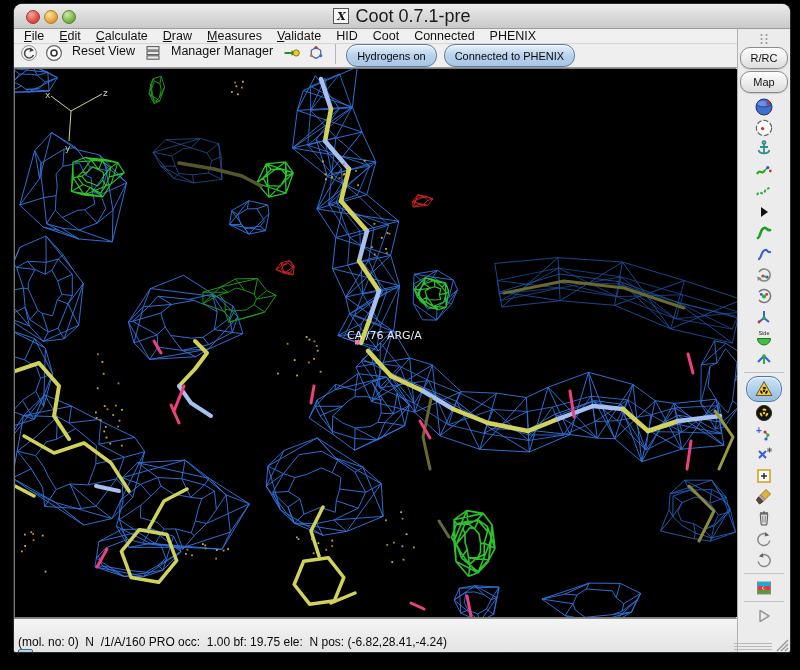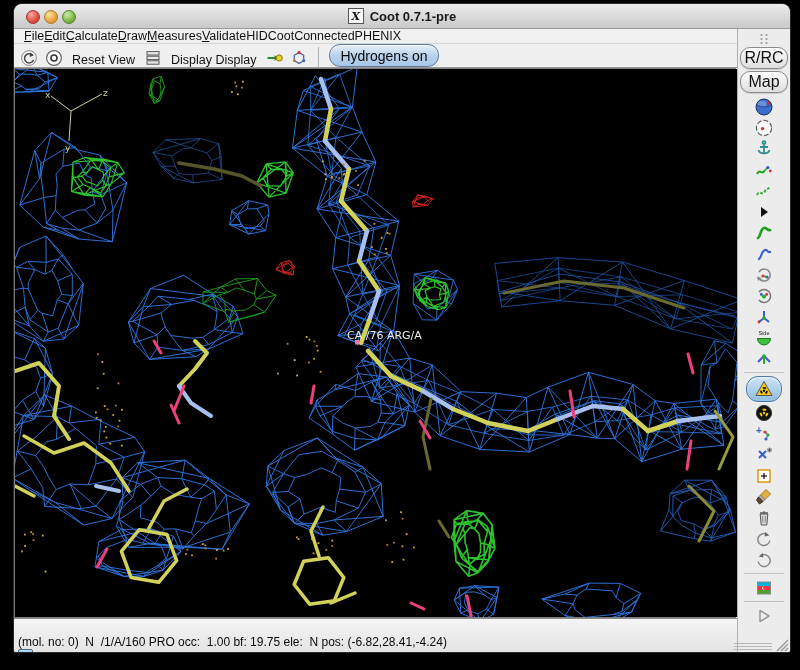--- a/index.html
+++ b/index.html
@@ -10,44 +10,44 @@
   
   #titlebar{position:relative;height:24px;background:linear-gradient(#ececec,#c9c9c9);
     border-bottom:1px solid #9b9b9b;border-radius:8px 8px 0 0;}
   .tl{position:absolute;top:6px;width:12px;height:12px;border-radius:50%;}
   .tl.red{left:12px;background:radial-gradient(circle at 35% 30%,#f5a9a0,#dd5044 60%,#b03a30);border:1px solid #a5352c;}
   .tl.yellow{left:30px;background:radial-gradient(circle at 35% 30%,#fbe3a0,#e8a33d 60%,#c07f22);border:1px solid #ad7f1f;}
   .tl.green{left:48px;background:radial-gradient(circle at 35% 30%,#cdeaa8,#7ab648 60%,#568c2c);border:1px solid #538427;}
   #title-group{position:absolute;left:0;right:0;top:0;height:24px;display:flex;align-items:center;justify-content:center;gap:6px;}
   #x11-icon{width:14px;height:14px;background:#f8f8f8;border:1px solid #555;display:flex;align-items:center;justify-content:center;
     font-family:"DejaVu Serif",serif;font-weight:bold;font-style:italic;font-size:11px;color:#111;line-height:1;}
-  #window-title{font-size:13px;font-weight:bold;color:#1a1a1a;}
+  #window-title{font-size:18px;font-weight:normal;color:#1a1a1a;}
   
   #body-row{display:flex;height:624px;}
   #left-col{width:724px;display:flex;flex-direction:column;}
   
-  #menubar{height:20px;background:#f0f0f0;display:flex;align-items:center;padding:0 0 0 10px;
+  #menubar{height:20px;background:#f0f0f0;display:flex;align-items:center;gap:15px;padding:0 0 0 10px;
     font-size:12.5px;color:#111;border-bottom:1px solid #d6d6d6;}
   .menu-item{cursor:default;white-space:nowrap;}
   .menu-item u{text-decoration:underline;}
   
-  #toolbar{height:31px;background:#efefef;border-bottom:1px solid #9b9b9b;display:flex;align-items:flex-end;
+  #toolbar{height:31px;background:#efefef;border-bottom:1px solid #9b9b9b;display:flex;align-items:flex-start;
     gap:7px;padding:0 6px;font-size:12.5px;color:#111;}
   .tb-icon{width:18px;height:18px;display:flex;align-items:center;justify-content:center;}
   .tb-label{margin:0 2px;}
   .tb-sep{width:1px;height:20px;background:#b5b5b5;margin:0 3px;}
   .toggle-pill{height:21px;padding:0 10px;border-radius:11px;border:1.5px solid #5e7a9b;
-    background:linear-gradient(#e7f1fa,#b9d2ec 50%,#a7c6e6);font-size:14px;color:#0a0a0a;
+    background:linear-gradient(#e7f1fa,#b9d2ec 50%,#a7c6e6);font-size:11px;color:#0a0a0a;
     display:flex;align-items:center;box-shadow:inset 0 1px 0 #f4faff;}
   
   #right-panel{width:52px;background:#ececec;border-left:1px solid #b0b0b0;position:relative;
     display:flex;flex-direction:column;align-items:center;}
   #grip-dots{margin-top:4px;height:12px;}
   .pill-btn{width:46px;height:20px;margin-top:2px;border-radius:10px;border:1px solid #8a8a8a;
-    background:linear-gradient(#fdfdfd,#dedede);font-size:16px;color:#111;display:flex;
+    background:linear-gradient(#fdfdfd,#dedede);font-size:11px;color:#111;display:flex;
     align-items:center;justify-content:center;box-shadow:0 1px 1px rgba(0,0,0,.15);}
   #icon-stack{display:flex;flex-direction:column;align-items:center;margin-top:3px;width:100%;}
   .side-icon{width:22px;height:21px;display:flex;align-items:center;justify-content:center;}
   .side-icon svg{display:block;}
   .side-icon.selected{width:34px;height:24px;border-radius:12px;border:1px solid #4a78a8;
     background:linear-gradient(#cfe4f6,#92bce0);box-shadow:inset 0 1px 2px rgba(255,255,255,.8);}
   .side-sep{width:40px;height:1px;background:#c2c2c2;margin:3px 0;}
   #resize-grip{position:absolute;right:1px;bottom:1px;}
   #hlines-grip{position:absolute;right:18px;bottom:2px;}
   
@@ -106,38 +106,39 @@
               </svg>
       </span>
       <span class="tb-label">Reset View</span>
       <span class="tb-icon">
         <svg width="18" height="18">
                 <rect x="3" y="2.6" width="12" height="3.4" fill="#e9e9e9" stroke="#555"></rect>
                 <rect x="3" y="7.2" width="12" height="3.4" fill="#e9e9e9" stroke="#555"></rect>
                 <rect x="3" y="11.8" width="12" height="3.4" fill="#e9e9e9" stroke="#555"></rect>
               </svg>
       </span>
-      <span class="tb-label">Display Display</span>
+      <span class="tb-label">Manager Manager</span>
       <span class="tb-icon">
         <svg width="18" height="18">
                 <line x1="2.5" y1="9" x2="10" y2="9" stroke="#2a8a2a" stroke-width="2.2"></line>
                 <path d="M9.5 6.3 L13.8 9 L9.5 11.7 Z" fill="#2a8a2a"></path>
                 <circle cx="14.2" cy="9" r="3.1" fill="#e7cf25" stroke="#8f7310"></circle>
               </svg>
       </span>
       <span class="tb-icon">
         <svg width="18" height="18">
                 <polygon points="9,3.6 13.7,6.3 13.7,11.7 9,14.4 4.3,11.7 4.3,6.3" fill="none" stroke="#4a6ab0" stroke-width="1.3"></polygon>
                 <circle cx="9" cy="3.6" r="1.6" fill="#cf3030"></circle>
                 <circle cx="13.7" cy="11.7" r="1.6" fill="#4a6ab0"></circle>
                 <circle cx="4.3" cy="11.7" r="1.4" fill="#cf7030"></circle>
               </svg>
       </span>
       <span class="tb-sep"></span>
       <span class="toggle-pill">Hydrogens on</span>
+      <span class="toggle-pill">Connected to PHENIX</span>
     </div>
 
     <div id="canvas-wrap">
       <svg id="scene" width="722" height="548" viewBox="0 0 722 548" style="background: rgb(0, 0, 0);">
               <path d="M42.4 8.7L34.0 22.0L13.9 23.0L-6.5 23.3L-4.0 13.9L-2.7 -0.5L17.3 -3.4L32.8 3.3ZM30.1 13.1L24.1 19.6L11.0 20.3L6.5 16.9L-1.5 13.0L4.5 5.1L16.2 5.3L22.3 6.3ZM42.4 8.7L30.1 13.1M34.0 22.0L11.0 20.3M13.9 23.0L11.0 20.3M-6.5 23.3L6.5 16.9M-4.0 13.9L-1.5 13.0M-2.7 -0.5L4.5 5.1M17.3 -3.4L22.3 6.3M32.8 3.3L22.3 6.3M42.4 8.7L13.9 23.0M34.0 22.0L-6.5 23.3M-4.0 13.9L17.3 -3.4M-2.7 -0.5L32.8 3.3M17.3 -3.4L42.4 8.7M32.8 3.3L34.0 22.0" fill="none" stroke="#2e74dc" stroke-width="1" opacity="0.95" stroke-linejoin="bevel"></path>
               <path d="M111.7 113.7L98.0 141.2L97.3 172.8L63.9 170.0L43.8 161.4L28.2 158.1L4.8 136.0L24.6 109.6L19.7 81.6L36.5 63.5L61.9 80.7L84.7 86.0L90.5 97.0ZM85.6 125.7L90.8 139.3L82.2 154.1L64.0 161.1L46.5 159.0L31.6 154.6L28.7 128.6L26.1 107.9L26.0 94.1L49.1 80.2L60.7 78.4L75.1 97.9L92.5 101.8ZM77.4 122.6L79.8 134.8L69.6 140.8L62.8 141.3L47.2 148.5L40.3 141.2L41.1 126.7L42.2 117.1L41.0 104.9L47.8 97.3L64.3 94.0L70.7 106.4L76.1 108.7ZM111.7 113.7L85.6 125.7M98.0 141.2L82.2 154.1M97.3 172.8L64.0 161.1M63.9 170.0L46.5 159.0M43.8 161.4L31.6 154.6M4.8 136.0L28.7 128.6M24.6 109.6L26.0 94.1M19.7 81.6L26.0 94.1M36.5 63.5L60.7 78.4M84.7 86.0L92.5 101.8M90.5 97.0L92.5 101.8M85.6 125.7L77.4 122.6M82.2 154.1L69.6 140.8M64.0 161.1L47.2 148.5M31.6 154.6L40.3 141.2M28.7 128.6L41.1 126.7M49.1 80.2L47.8 97.3M75.1 97.9L70.7 106.4M92.5 101.8L77.4 122.6M111.7 113.7L97.3 172.8M63.9 170.0L28.2 158.1M4.8 136.0L19.7 81.6M24.6 109.6L36.5 63.5M84.7 86.0L111.7 113.7M90.5 97.0L98.0 141.2" fill="none" stroke="#2e74dc" stroke-width="1" opacity="0.95" stroke-linejoin="bevel"></path>
               <path d="M68.3 214.6L63.7 256.3L49.1 269.9L28.4 272.3L14.4 256.9L-9.5 248.1L-14.4 223.3L-1.7 194.6L4.8 178.3L30.9 167.0L48.2 185.7L57.3 199.8ZM57.3 226.5L53.0 234.8L43.1 259.3L33.2 263.0L14.9 250.7L10.2 238.2L8.4 219.1L1.5 198.3L12.6 192.3L31.2 193.3L43.2 190.0L57.3 205.3ZM46.8 225.4L42.3 230.7L37.6 246.8L27.2 244.3L22.8 241.4L18.9 232.4L13.2 219.9L13.3 213.6L19.8 200.5L30.1 205.2L36.9 201.3L42.6 211.9ZM68.3 214.6L53.0 234.8M63.7 256.3L53.0 234.8M49.1 269.9L43.1 259.3M28.4 272.3L33.2 263.0M14.4 256.9L10.2 238.2M-9.5 248.1L10.2 238.2M-14.4 223.3L8.4 219.1M-1.7 194.6L1.5 198.3M30.9 167.0L31.2 193.3M48.2 185.7L43.2 190.0M57.3 226.5L46.8 225.4M53.0 234.8L42.3 230.7M33.2 263.0L27.2 244.3M14.9 250.7L22.8 241.4M8.4 219.1L13.2 219.9M1.5 198.3L19.8 200.5M12.6 192.3L19.8 200.5M31.2 193.3L30.1 205.2M43.2 190.0L36.9 201.3M57.3 205.3L42.6 211.9M68.3 214.6L49.1 269.9M63.7 256.3L28.4 272.3M28.4 272.3L-9.5 248.1M14.4 256.9L-14.4 223.3M-9.5 248.1L-1.7 194.6M-14.4 223.3L4.8 178.3M30.9 167.0L57.3 199.8" fill="none" stroke="#2e74dc" stroke-width="1" opacity="0.95" stroke-linejoin="bevel"></path>
               <path d="M37.6 304.8L28.6 337.4L18.9 350.5L-9.9 359.3L-16.8 336.9L-26.5 318.1L-29.4 287.0L-4.5 261.3L19.5 269.6L30.4 279.1ZM25.5 309.2L20.8 322.4L7.5 331.3L-0.2 339.8L-8.2 326.1L-11.8 308.9L-9.6 295.5L-6.8 286.1L9.6 290.9L21.7 298.2ZM37.6 304.8L25.5 309.2M28.6 337.4L20.8 322.4M18.9 350.5L7.5 331.3M-9.9 359.3L-8.2 326.1M-16.8 336.9L-8.2 326.1M-26.5 318.1L-9.6 295.5M-29.4 287.0L-9.6 295.5M-4.5 261.3L-6.8 286.1M19.5 269.6L9.6 290.9M37.6 304.8L18.9 350.5M18.9 350.5L-16.8 336.9M-26.5 318.1L-4.5 261.3M-4.5 261.3L30.4 279.1M19.5 269.6L37.6 304.8M30.4 279.1L28.6 337.4" fill="none" stroke="#2e74dc" stroke-width="1" opacity="0.95" stroke-linejoin="bevel"></path>
               <path d="M206.3 87.7L207.0 110.4L178.6 113.9L159.0 109.5L145.9 97.2L138.0 83.3L150.7 70.7L185.3 69.6L203.6 74.7ZM196.8 91.5L193.3 104.0L177.5 105.8L163.8 104.5L160.4 97.1L156.6 86.9L168.1 79.8L176.0 78.8L191.8 83.9ZM206.3 87.7L196.8 91.5M207.0 110.4L193.3 104.0M178.6 113.9L177.5 105.8M159.0 109.5L163.8 104.5M145.9 97.2L160.4 97.1M138.0 83.3L156.6 86.9M150.7 70.7L176.0 78.8M185.3 69.6L176.0 78.8M203.6 74.7L191.8 83.9M178.6 113.9L145.9 97.2M159.0 109.5L138.0 83.3M138.0 83.3L185.3 69.6M203.6 74.7L207.0 110.4" fill="none" stroke="#2a62b4" stroke-width="0.8" opacity="0.8" stroke-linejoin="bevel"></path>
               <path d="M253.9 144.8L250.5 161.7L233.8 165.1L214.6 155.6L216.7 141.7L233.6 131.7L252.8 136.0ZM249.4 151.7L245.2 157.1L230.2 159.8L225.9 155.5L222.8 145.7L232.4 139.9L241.9 139.7ZM250.5 161.7L245.2 157.1M233.8 165.1L230.2 159.8M214.6 155.6L225.9 155.5M216.7 141.7L222.8 145.7M233.6 131.7L232.4 139.9M252.8 136.0L241.9 139.7M253.9 144.8L233.8 165.1M250.5 161.7L214.6 155.6M233.8 165.1L216.7 141.7M214.6 155.6L233.6 131.7" fill="none" stroke="#2e74dc" stroke-width="1" opacity="0.95" stroke-linejoin="bevel"></path>

